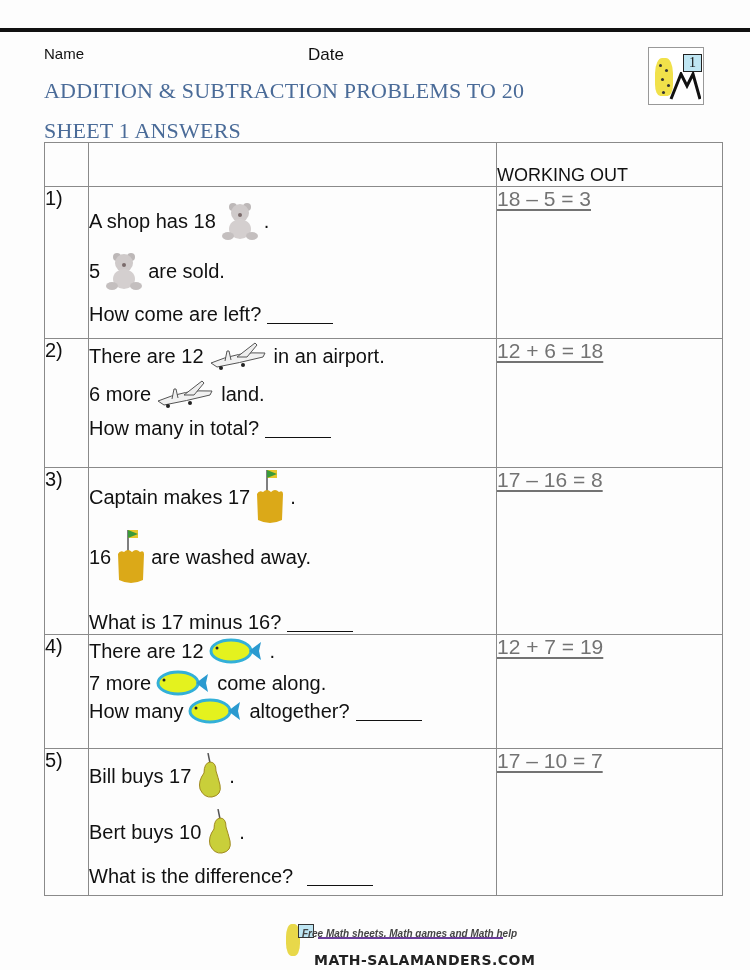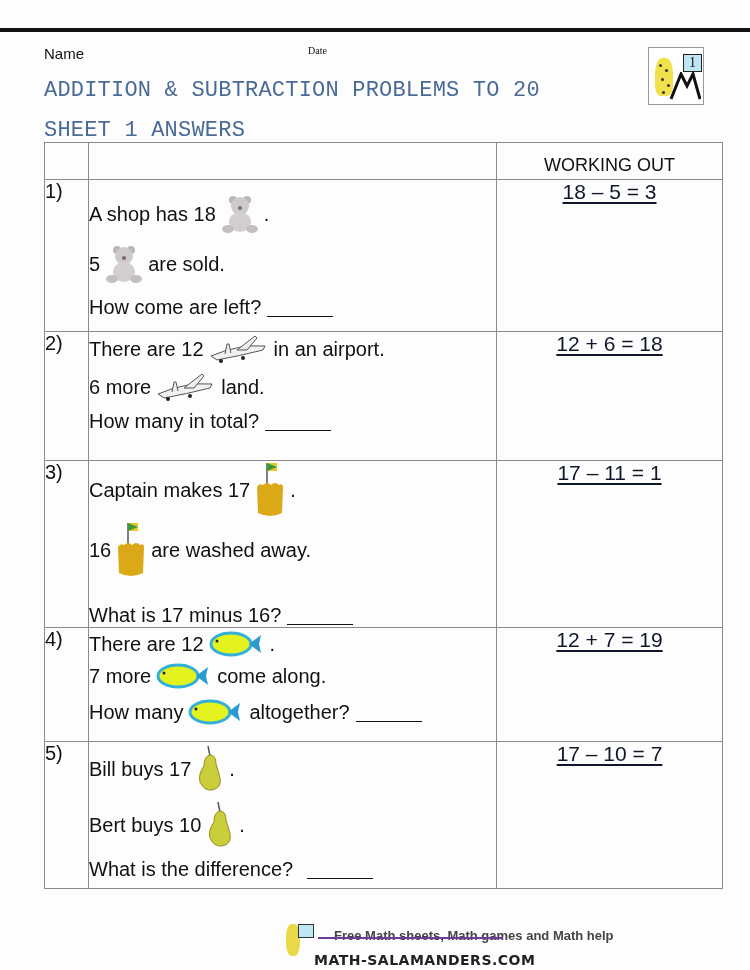--- a/index.html
+++ b/index.html
@@ -1,52 +1,52 @@
 <!DOCTYPE html>
 <html><head>
 <meta charset="utf-8">
 <style>
   html, body { margin:0; padding:0; }
   body { width:750px; height:970px; background:#fdfdfd; position:relative; overflow:hidden;
          font-family:"Liberation Sans", sans-serif; color:#111; }
   .topline { position:absolute; left:0; top:28px; width:750px; height:4px; background:#111; }
   .name-lbl { position:absolute; left:44px; top:45px; font-size:15px; }
-  .date-lbl { position:absolute; left:308px; top:45px; font-size:10px;font-family:Liberation Serif, serif; }
-  .title { position:absolute; left:44px; font-family:Liberation Mono, monospace; color:#4a6b98; font-size:22px; letter-spacing:0.2px; }
+  .date-lbl { position:absolute; left:308px; top:45px; font-size:17px; }
+  .title { position:absolute; left:44px; font-family:Liberation Serif, serif; color:#4a6b98; font-size:22px; letter-spacing:0.2px; }
   .t1 { top:78px; } .t2 { top:118px; }
   .logo { position:absolute; left:648px; top:47px; width:54px; height:56px; border:1px solid #999; background:#fff; }
   .logo .board { position:absolute; left:34px; top:6px; width:17px; height:16px; background:#bfe6f3; border:1px solid #222; font-size:14px; line-height:16px; text-align:center; font-family:"Liberation Serif", serif; }
   .logo .sal { position:absolute; left:6px; top:10px; width:18px; height:38px; background:#f1e14a; border-radius:40% 40% 30% 30%; }
   .logo .sal::after { content:""; position:absolute; left:4px; top:6px; width:3px; height:3px; background:#333; border-radius:50%; box-shadow:6px 5px 0 #333, 2px 14px 0 #333, 8px 20px 0 #333, 3px 27px 0 #333; }
   table.ws { position:absolute; left:44px; top:142px; border-collapse:collapse; }
   table.ws td { border:1px solid #8a8a8a; vertical-align:top; padding:0; }
   .c1 { width:43px; } .c2 { width:407px; } .c3 { width:225px; }
   .hdr { height:37px; }
-  .hdr .c3 { text-align:center; font-size:18px; padding-top:12px; }
+  .hdr .c3 { text-align:left; font-size:18px; padding-top:22px; }
   .num { font-size:20px; padding:6px 0 0 7px; }
   .prob { padding-left:7px; font-size:20px; }
   .line { display:flex; align-items:center; white-space:nowrap; }
   .line span { display:inline-block; }
   .blank { display:inline-block; width:66px; border-bottom:1.5px solid #111; margin-left:6px; height:18px; }
-  .ans { text-align:center; color:#0f172a; font-size:21px; text-decoration:underline; text-decoration-thickness:1.5px; text-underline-offset:3px; padding-top:7px; }
+  .ans { text-align:left; color:#737373; font-size:21px; text-decoration:underline; text-decoration-thickness:1.5px; text-underline-offset:3px; padding-top:7px; }
   .pic { display:inline-block; position:relative; margin:0 5px; }
   
   .bear { width:38px; height:40px; }
   
   .plane { width:60px; height:30px; }
   
   .castle { width:30px; height:58px; }
   
   .fish { width:56px; height:28px; }
   
   .pear { width:28px; height:46px; }
   .footer { position:absolute; left:286px; top:922px; width:220px; height:36px; }
   .footer .fsal { position:absolute; left:0; top:2px; width:14px; height:32px; background:#e8d84a; border-radius:40%; }
   .footer .fboard { position:absolute; left:12px; top:2px; width:14px; height:12px; background:#bfe6f3; border:1px solid #333; }
-  .footer .tag { position:absolute; left:48px; top:6px; font-size:13px; font-weight:bold; color:#444; white-space:nowrap; }
+  .footer .tag { position:absolute; left:16px; top:6px; font-size:10px; font-weight:bold; color:#444; white-space:nowrap;font-style:italic; }
   .footer .rule { position:absolute; left:32px; top:15px; width:185px; height:2px; background:#6b3e9c; }
   .footer .brand { position:absolute; left:28px; top:30px; font-size:14px; font-weight:bold; color:#222; letter-spacing:0.5px; white-space:nowrap; font-family:"DejaVu Sans", sans-serif; }
 </style>
 </head>
 <body>
 
 <div class="topline"></div>
 <div class="name-lbl">Name</div>
 <div class="date-lbl">Date</div>
 <div class="title t1">ADDITION &amp; SUBTRACTION PROBLEMS TO 20</div>
@@ -170,21 +170,21 @@
                 <path d="M2 26 Q4 22 8 24 Q12 20 16 24 Q20 20 24 24 Q28 22 28 26 L27 52 Q15 58 3 52 Z" fill="#dba918"></path>
               </svg>
         </span>
         <span>are washed away.</span>
       </div>
       <div class="line" style="margin-top:25px">
         <span>What is 17 minus 16?</span>
         <span class="blank"></span>
       </div>
     </td>
-    <td class="c3 ans">17 – 11 = 1</td>
+    <td class="c3 ans">17 – 16 = 8</td>
   </tr>
 
   <tr style="height:114px">
     <td class="c1 num">4)</td>
     <td class="c2 prob">
       <div class="line" style="margin-top:2px">
         <span>There are 12</span>
         <span class="pic fish">
           <svg width="56" height="28">
                 <ellipse cx="22" cy="14" rx="20" ry="11" fill="#e4f21e" stroke="#33b0d8" stroke-width="3"></ellipse>
@@ -198,21 +198,21 @@
         <span>7 more</span>
         <span class="pic fish">
           <svg width="56" height="28">
                 <ellipse cx="22" cy="14" rx="20" ry="11" fill="#e4f21e" stroke="#33b0d8" stroke-width="3"></ellipse>
                 <path d="M40 14 L52 5 L50 14 L52 23 Z" fill="#2a9ad0"></path>
                 <circle cx="8" cy="11" r="1.5" fill="#222"></circle>
               </svg>
         </span>
         <span>come along.</span>
       </div>
-      <div class="line" style="margin-top:8px">
+      <div class="line" style="margin-top:0">
         <span>How many</span>
         <span class="pic fish">
           <svg width="56" height="28">
                 <ellipse cx="22" cy="14" rx="20" ry="11" fill="#e4f21e" stroke="#33b0d8" stroke-width="3"></ellipse>
                 <path d="M40 14 L52 5 L50 14 L52 23 Z" fill="#2a9ad0"></path>
                 <circle cx="8" cy="11" r="1.5" fill="#222"></circle>
               </svg>
         </span>
         <span>altogether?</span>
         <span class="blank"></span>

